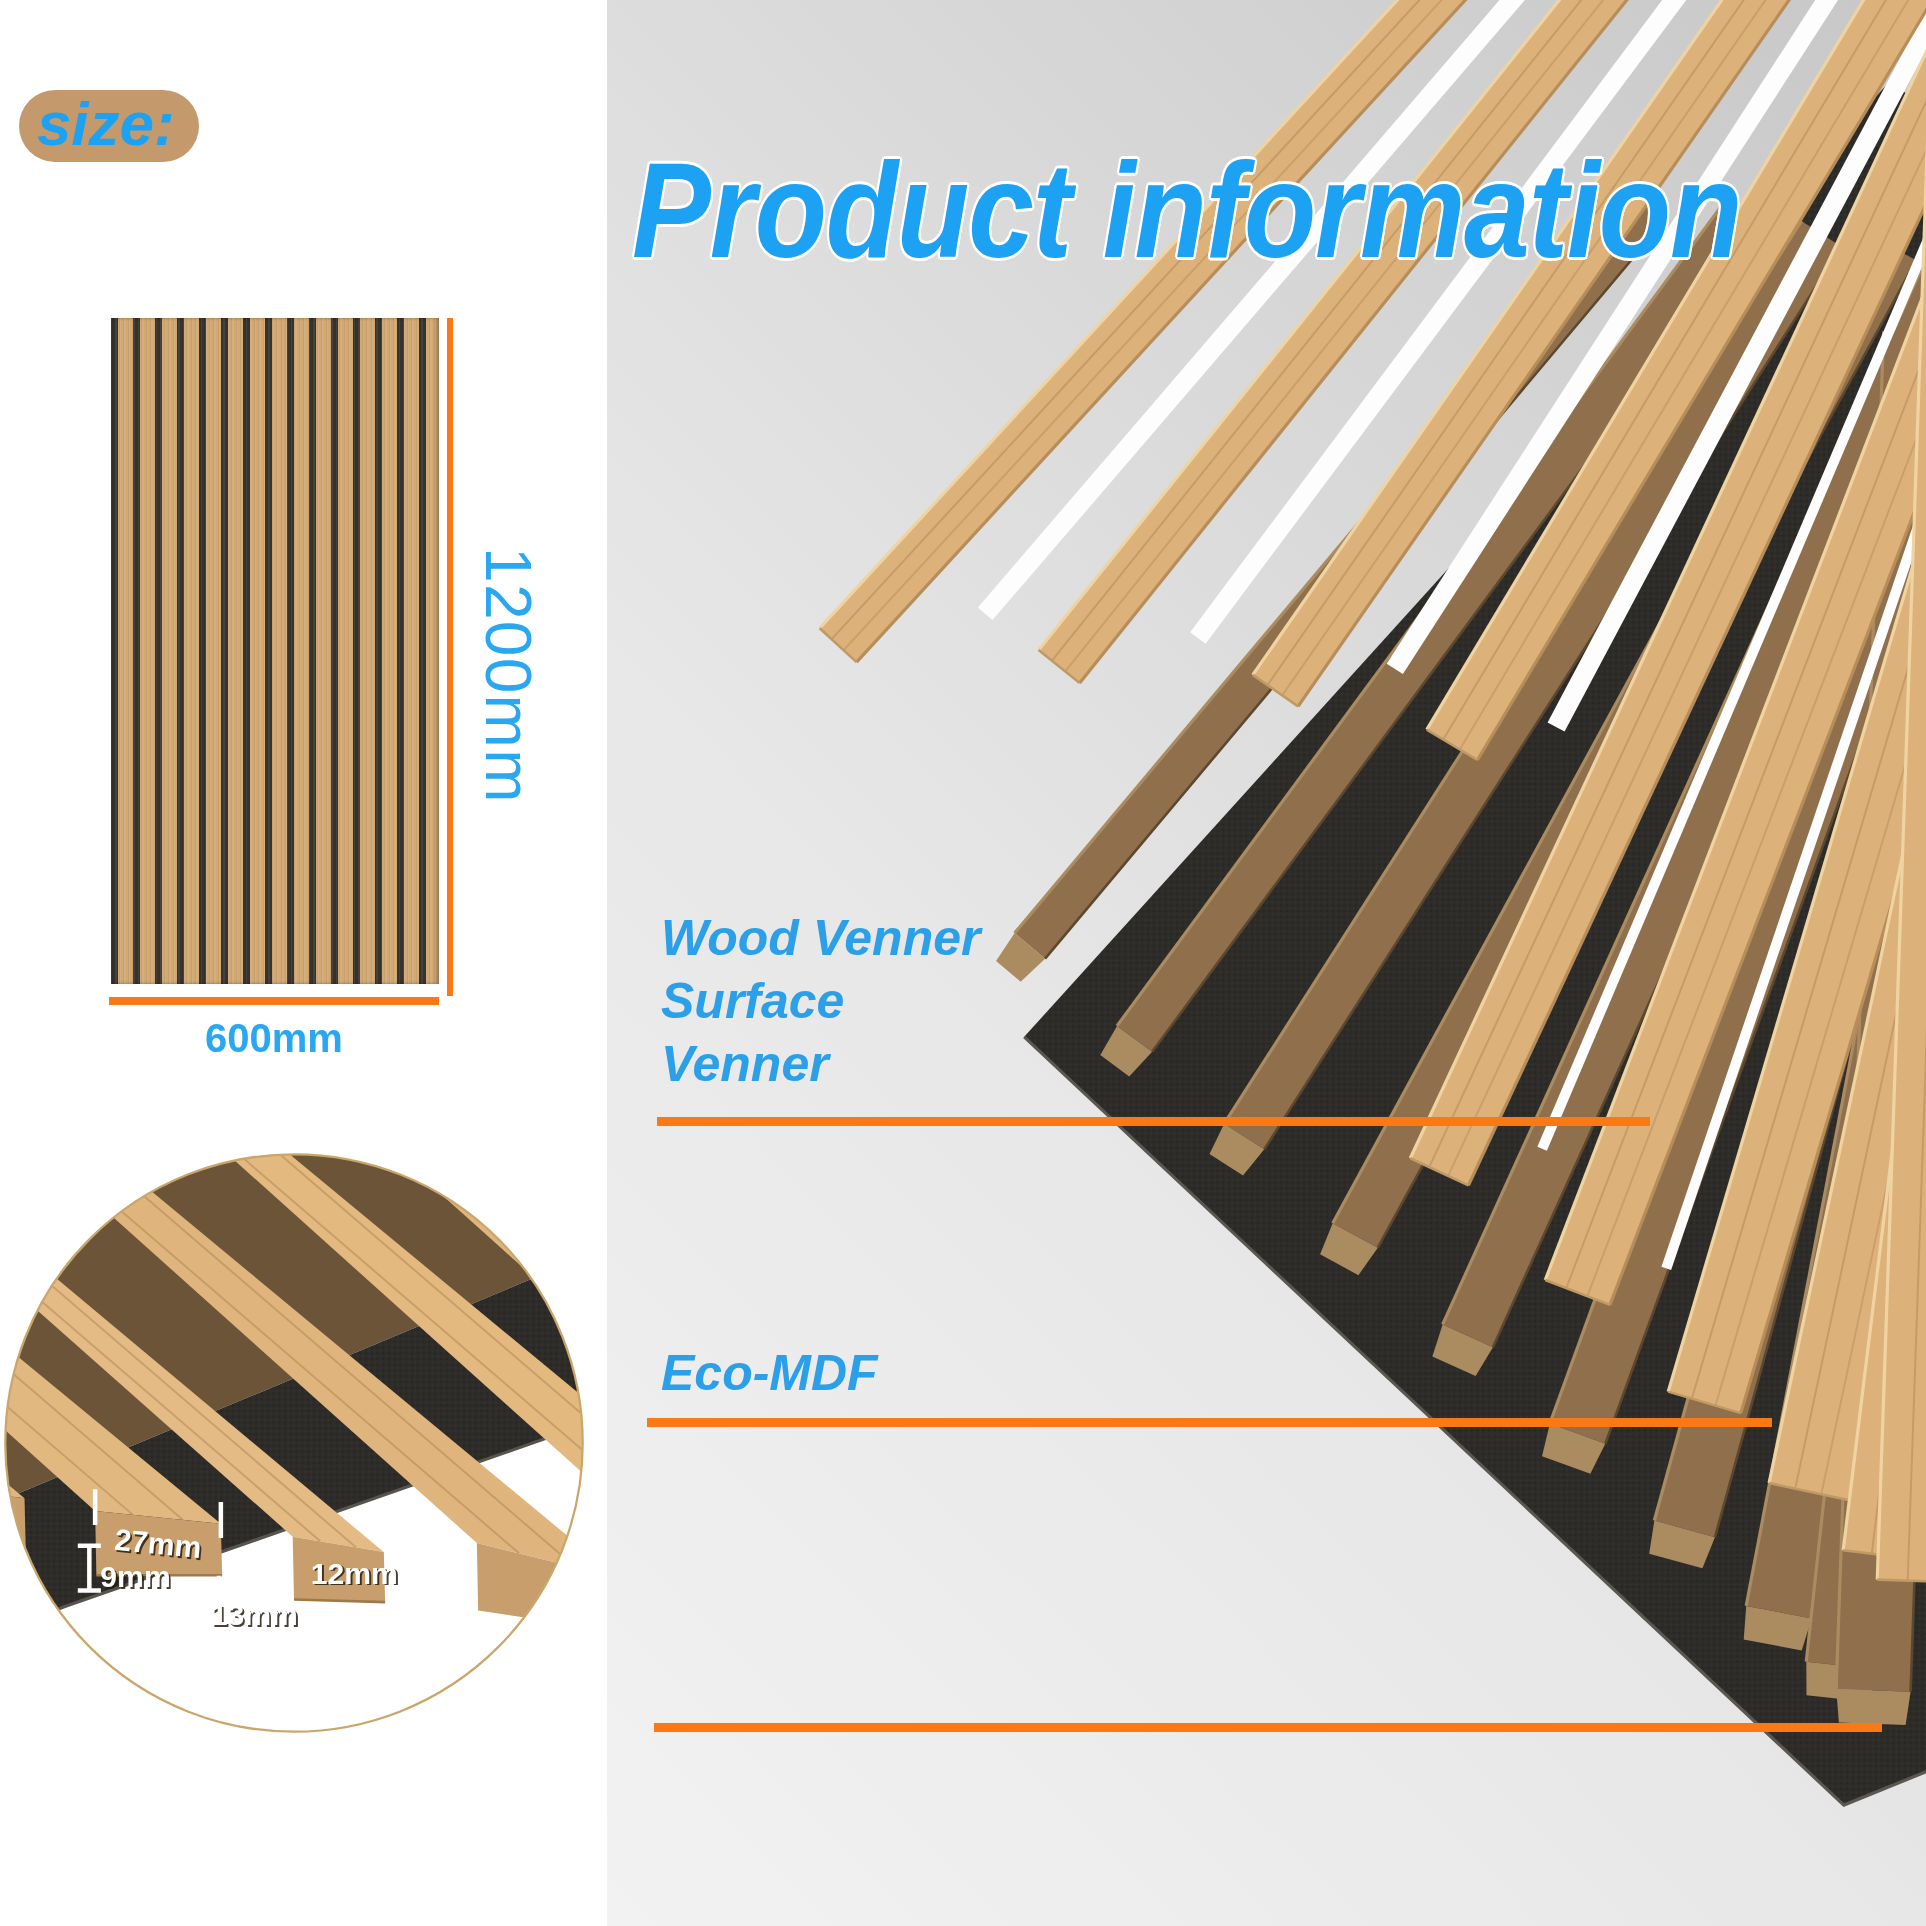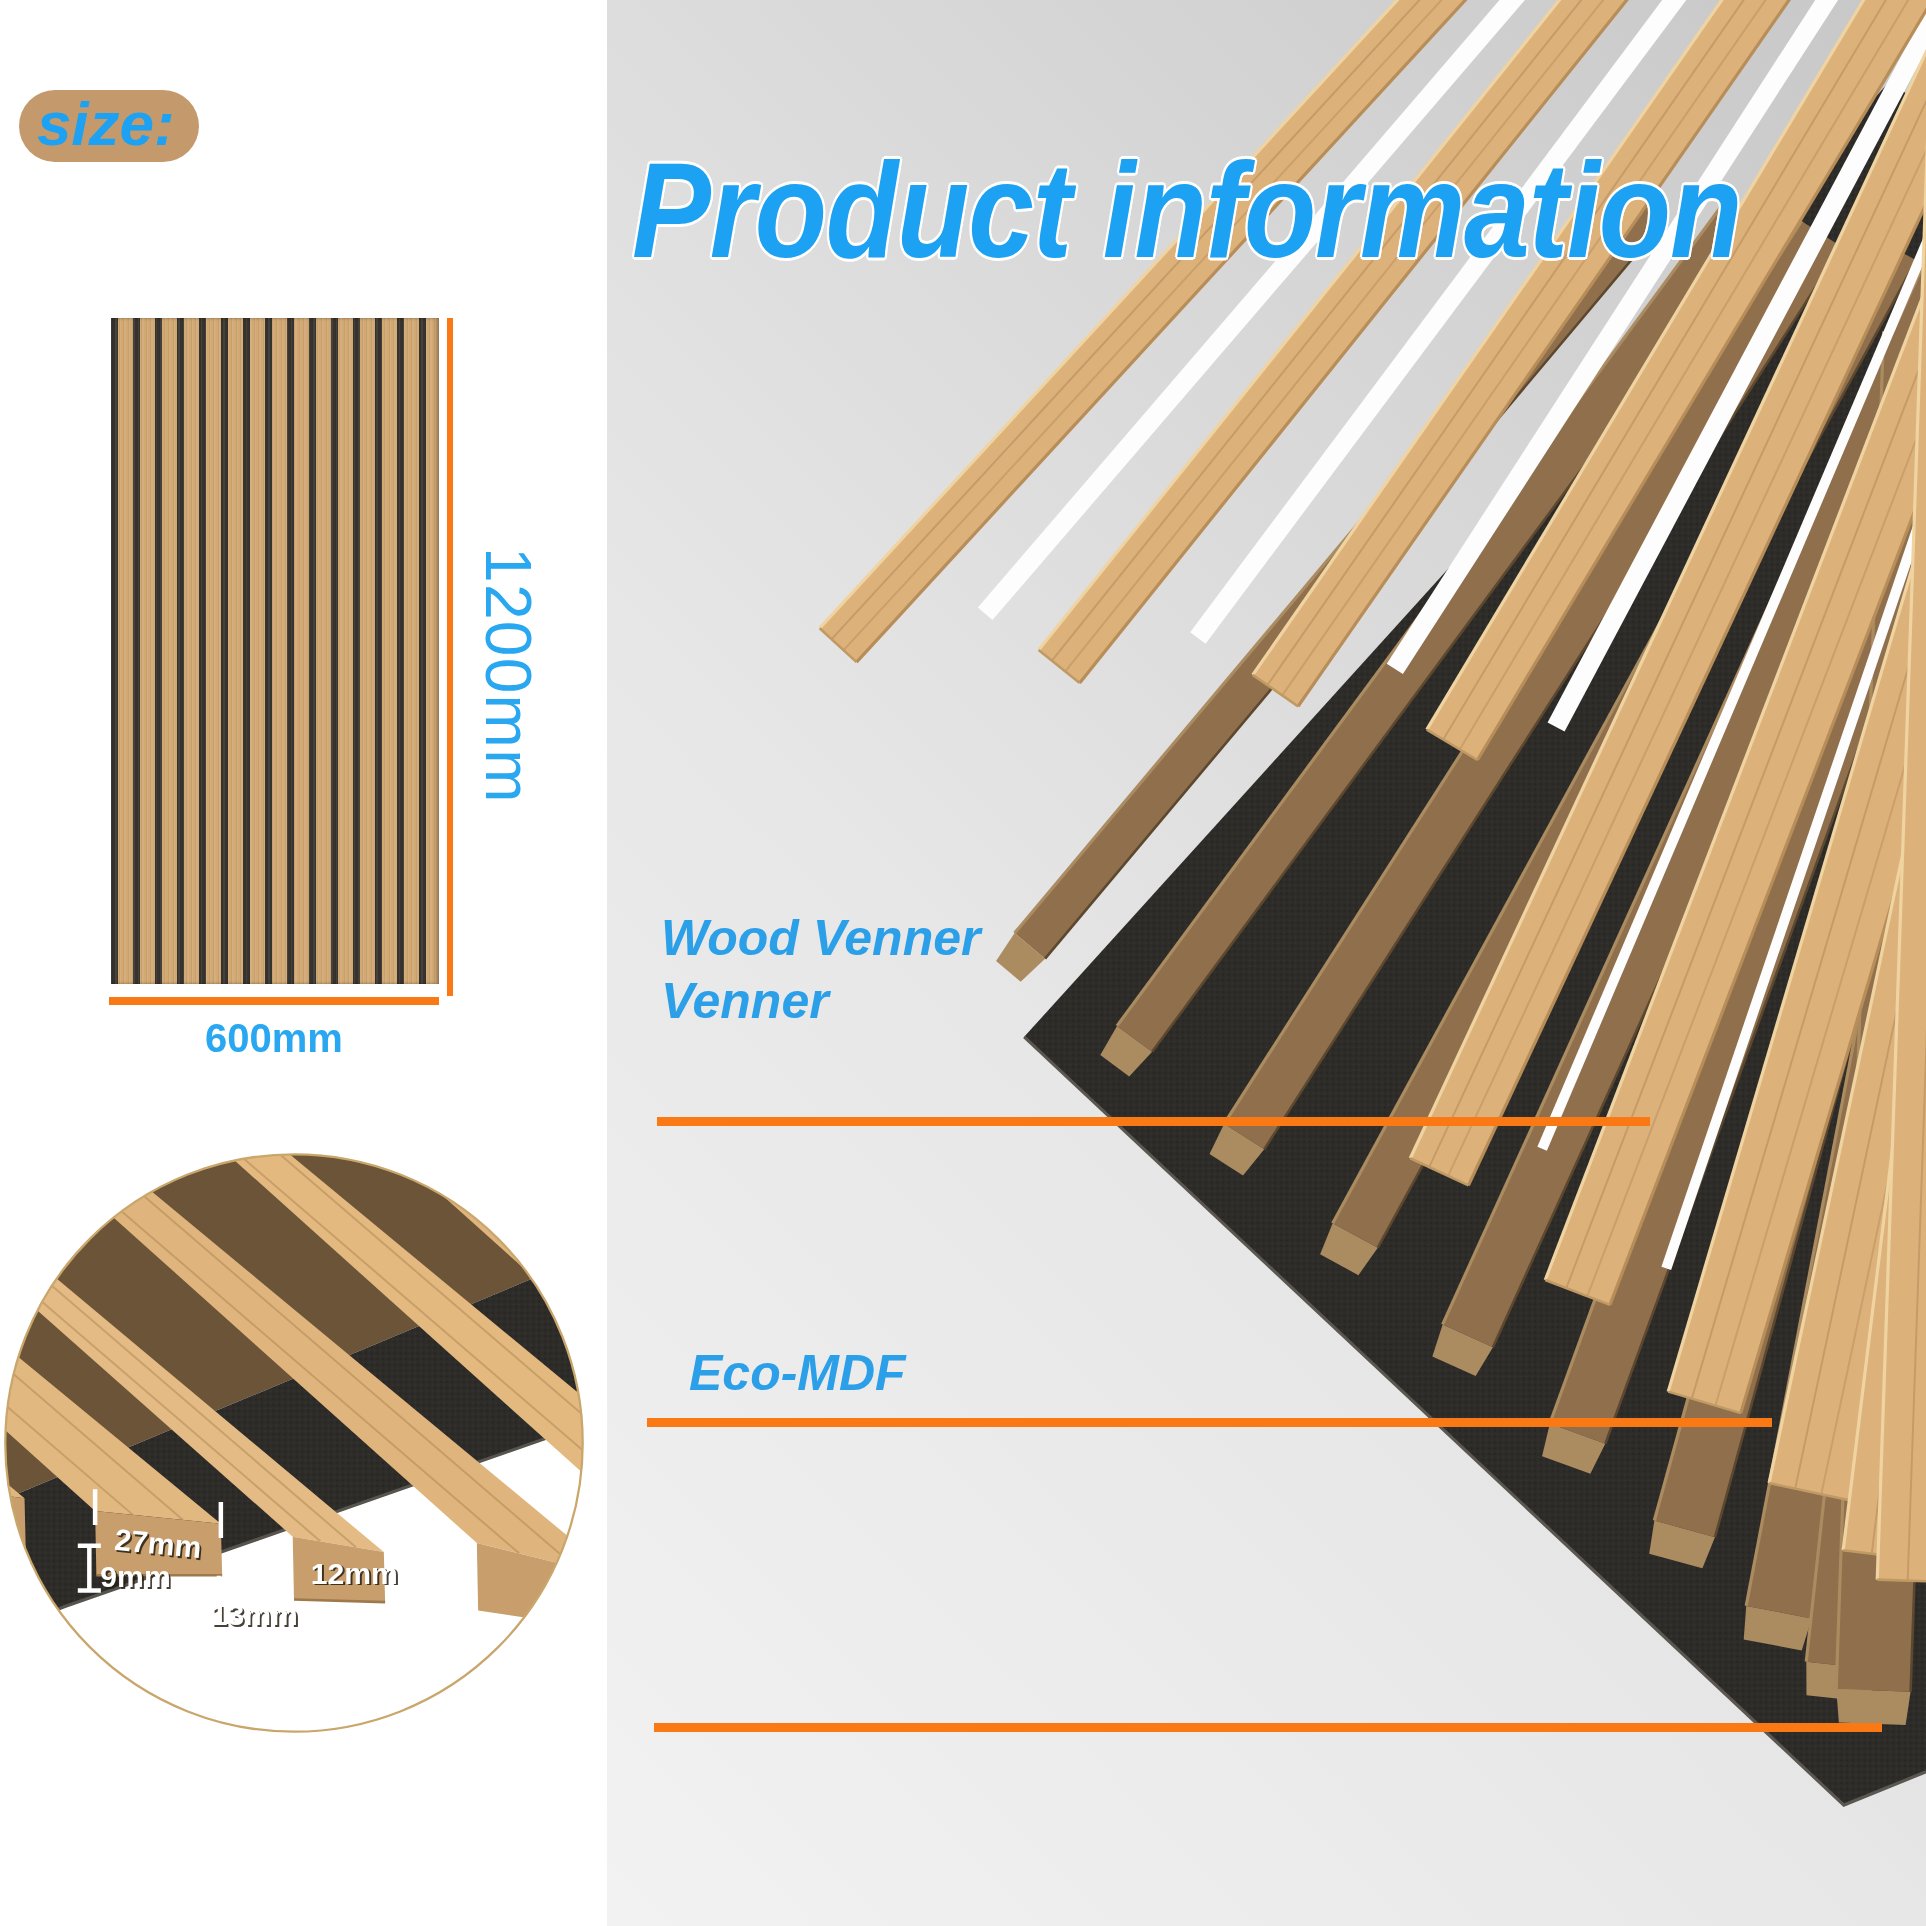--- a/index.html
+++ b/index.html
@@ -41,21 +41,21 @@
     transform:scaleX(.87);transform-origin:left top;letter-spacing:-1.3px;
     text-shadow:2.6px 0 0 #fff,-2.6px 0 0 #fff,0 2.6px 0 #fff,0 -2.6px 0 #fff,
       1.9px 1.9px 0 #fff,-1.9px 1.9px 0 #fff,1.9px -1.9px 0 #fff,-1.9px -1.9px 0 #fff;}
 
   
   .layer-label{font-size:50px;line-height:63px;font-weight:600;font-style:italic;
     color:var(--label_blue,#2b9fe8);z-index:25;white-space:nowrap;}
   .rule{height:9px;background:var(--orange,#fb7914);z-index:25;}
   #layer-label-veneer{left:661px;top:907px;}
   #rule-veneer{left:657px;top:1117px;width:993px;}
-  #layer-label-mdf{left:661px;top:1342px;margin-left:28px;}
+  #layer-label-mdf{left:661px;top:1342px;}
   #rule-mdf{left:647px;top:1418px;width:1125px;}
   #layer-label-fiber{left:661px;top:1572px;}
   #rule-fiber{left:654px;top:1723px;width:1228px;}
 
   
   #fan-svg{left:607px;top:0;z-index:10;}
   #circle-svg{left:3.9px;top:1153px;z-index:15;}
   .cs-label{font-weight:bold;font-size:47px;fill:#ffffff;}
   .cs-label-shadow{font-weight:bold;font-size:47px;fill:rgba(38,30,18,.85);}
   .tick{stroke:#ffffff;stroke-width:7;}
@@ -186,20 +186,21 @@
 <div class="abs" id="panel">
   <div class="grain"></div>
 </div>
 <div class="abs" id="dim-v-line"></div>
 <div class="abs" id="dim-h-line"></div>
 <div class="abs" id="height-label">1200mm</div>
 <div class="abs" id="width-label">600mm</div>
 
 <div class="abs layer-label" id="layer-label-veneer">
   <div>Wood Venner</div>
+  <div>Surface</div>
   <div>Venner</div>
 </div>
 <div class="abs rule" id="rule-veneer"></div>
 
 <div class="abs layer-label" id="layer-label-mdf">
   <div>Eco-MDF</div>
 </div>
 <div class="abs rule" id="rule-mdf"></div>
 
 <div class="abs layer-label" id="layer-label-fiber">

